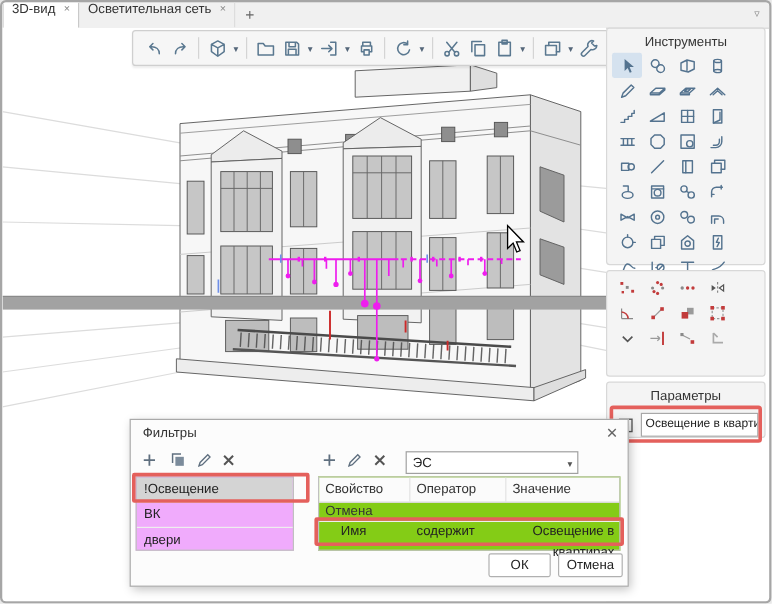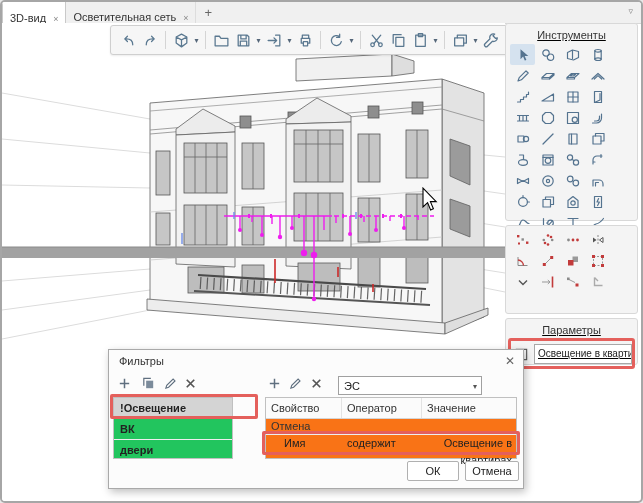--- a/index.html
+++ b/index.html
@@ -1,41 +1,41 @@
 <!DOCTYPE html>
 <html><head>
 <meta charset="utf-8">
 <style>
   html,body{margin:0;padding:0;background:#e8e8e8;font-family:"Liberation Sans",sans-serif;}
   .app{position:relative;width:643px;height:503px;box-sizing:border-box;border:2px solid #a6a6a6;
        border-radius:5px;background:#fff;overflow:hidden;}
   
   .tabbar{position:absolute;left:0;top:0;width:639px;height:21px;background:#f0f0f0;
           border-bottom:1px solid #d7d7d7;display:flex;align-items:stretch;}
-  .tab{display:flex;align-items:flex-end;padding:0 7px;font-size:11px;color:#333;cursor:default;
+  .tab{display:flex;align-items:flex-start;padding:0 7px;font-size:11px;color:#333;cursor:default;
        border-right:1px solid #ddd;}
   .tab.active{background:#fff;border-right:1px solid #c9c9c9;border-left:1px solid #c9c9c9;
        margin-bottom:-1px;}
   .tab .close{margin-left:7px;font-size:9px;color:#8a8a8a;}
   .tab-plus{display:flex;align-items:center;padding:0 8px;font-size:13px;color:#666;}
   .tab-chevron{position:absolute;right:8px;top:4px;font-size:9px;color:#888;}
   
   .canvas{position:absolute;left:0;top:21px;width:503px;height:478px;background:#fff;}
   .canvas svg{display:block;}
   
   .toolbar{position:absolute;left:108px;top:23px;height:28px;background:#f6f6f6;
            border:1px solid #cfcfcf;border-radius:3px;display:flex;align-items:center;
            padding:0 6px;box-shadow:0 1px 2px rgba(0,0,0,.08);}
   .tb-icon{width:22px;height:22px;display:flex;align-items:center;justify-content:center;color:#5a7890;}
   .tb-icon svg{width:17px;height:17px;}
   .tb-dd{width:9px;font-size:8px;color:#55677a;text-align:center;}
   .tb-sep{width:1px;height:18px;background:#d4d4d4;margin:0 4px;}
   
   .panel{position:absolute;left:503px;width:133px;background:#f4f4f4;border:1px solid #d8d8d8;
-         border-radius:3px;box-sizing:border-box;text-decoration:underline;}
+         border-radius:3px;box-sizing:border-box;}
   .panel-title{font-size:11px;color:#333;text-align:center;padding-top:5px;}
   .grid{display:flex;flex-wrap:wrap;padding:3px 4px 2px 4px;}
   .cell{width:25px;height:21px;display:flex;align-items:center;justify-content:center;color:#54738f;}
   .cell svg{width:16px;height:16px;}
   .cell.selected{background:#d5e2ef;border-radius:2px;}
   .params-row{position:relative;margin:5px 5px 0 5px;height:26px;display:flex;align-items:center;}
   .params-hl{position:absolute;left:-3px;top:-3px;right:-3px;bottom:-2px;border:3px solid #e4605c;
              border-radius:3px;pointer-events:none;}
   .params-icon{width:20px;height:18px;display:flex;align-items:center;justify-content:center;color:#555;}
   .params-combo{flex:1;height:18px;background:#fff;border:1px solid #a8a8a8;font-size:10px;color:#222;
@@ -43,27 +43,27 @@
   
   .dialog{position:absolute;left:82px;top:347px;width:414px;height:138px;background:#fcfcfc;
           border:1px solid #a9a9a9;box-shadow:2px 3px 8px rgba(0,0,0,.25);font-size:11px;margin-left:24px;}
   .dlg-title{position:absolute;left:10px;top:5px;color:#333;}
   .dlg-close{position:absolute;right:8px;top:4px;color:#666;font-size:12px;}
   .dlg-icon{position:absolute;width:16px;height:16px;color:#5f6f7f;}
   .dlg-icon svg{width:15px;height:15px;}
   .dlg-combo{position:absolute;left:229px;top:26px;width:144px;height:19px;background:#fff;
              border:1px solid #a0a0a0;line-height:19px;padding:0 5px;box-sizing:border-box;color:#222;}
   .dlg-combo .arr{position:absolute;right:4px;top:0;font-size:8px;color:#555;}
-  .flist{position:absolute;left:4px;top:47px;width:120px;height:62px;background:#22c55e;
-         border:1px solid #c0c0c0;box-sizing:border-box;overflow:hidden;font-weight:bold;}
+  .flist{position:absolute;left:4px;top:47px;width:132px;height:62px;background:#f0abfc;
+         border:1px solid #c0c0c0;box-sizing:border-box;overflow:hidden;}
   .fitem{height:20px;line-height:20px;padding:0 6px;color:#222;border-bottom:1px solid #eee;}
   .fitem.selected{background:#d4d4d4;}
   .hl-list{position:absolute;left:1px;top:44px;width:148px;height:25px;border:3px solid #e4605c;
            border-radius:2px;box-sizing:border-box;pointer-events:none;z-index:5;}
-  .ftable{position:absolute;left:156px;top:47px;width:252px;height:62px;background:#f97316;
+  .ftable{position:absolute;left:156px;top:47px;width:252px;height:62px;background:#84cc16;
           border:1px solid #c0c0c0;box-sizing:border-box;}
   .thead{display:flex;height:20px;line-height:20px;background:#fbfbfb;border-bottom:1px solid #d5d5d5;color:#333;}
   .th{padding:0 5px;box-sizing:border-box;border-right:1px solid #e3e3e3;}
   .th:nth-child(1){width:76px;}.th:nth-child(2){width:80px;}.th:nth-child(3){width:94px;border-right:none;}
   .trow-group{height:15px;line-height:15px;padding:0 5px;color:#333;border-bottom:1px solid #eee;}
   .trow{display:flex;height:17px;line-height:17px;color:#222;}
   .td-prop{width:76px;padding-left:18px;box-sizing:border-box;}
   .td-op{width:80px;padding-left:5px;box-sizing:border-box;}
   .td-val{width:94px;text-align:right;padding-right:4px;box-sizing:border-box;}
   .hl-row{position:absolute;left:153px;top:81px;width:258px;height:24px;border:3px solid #e4605c;

